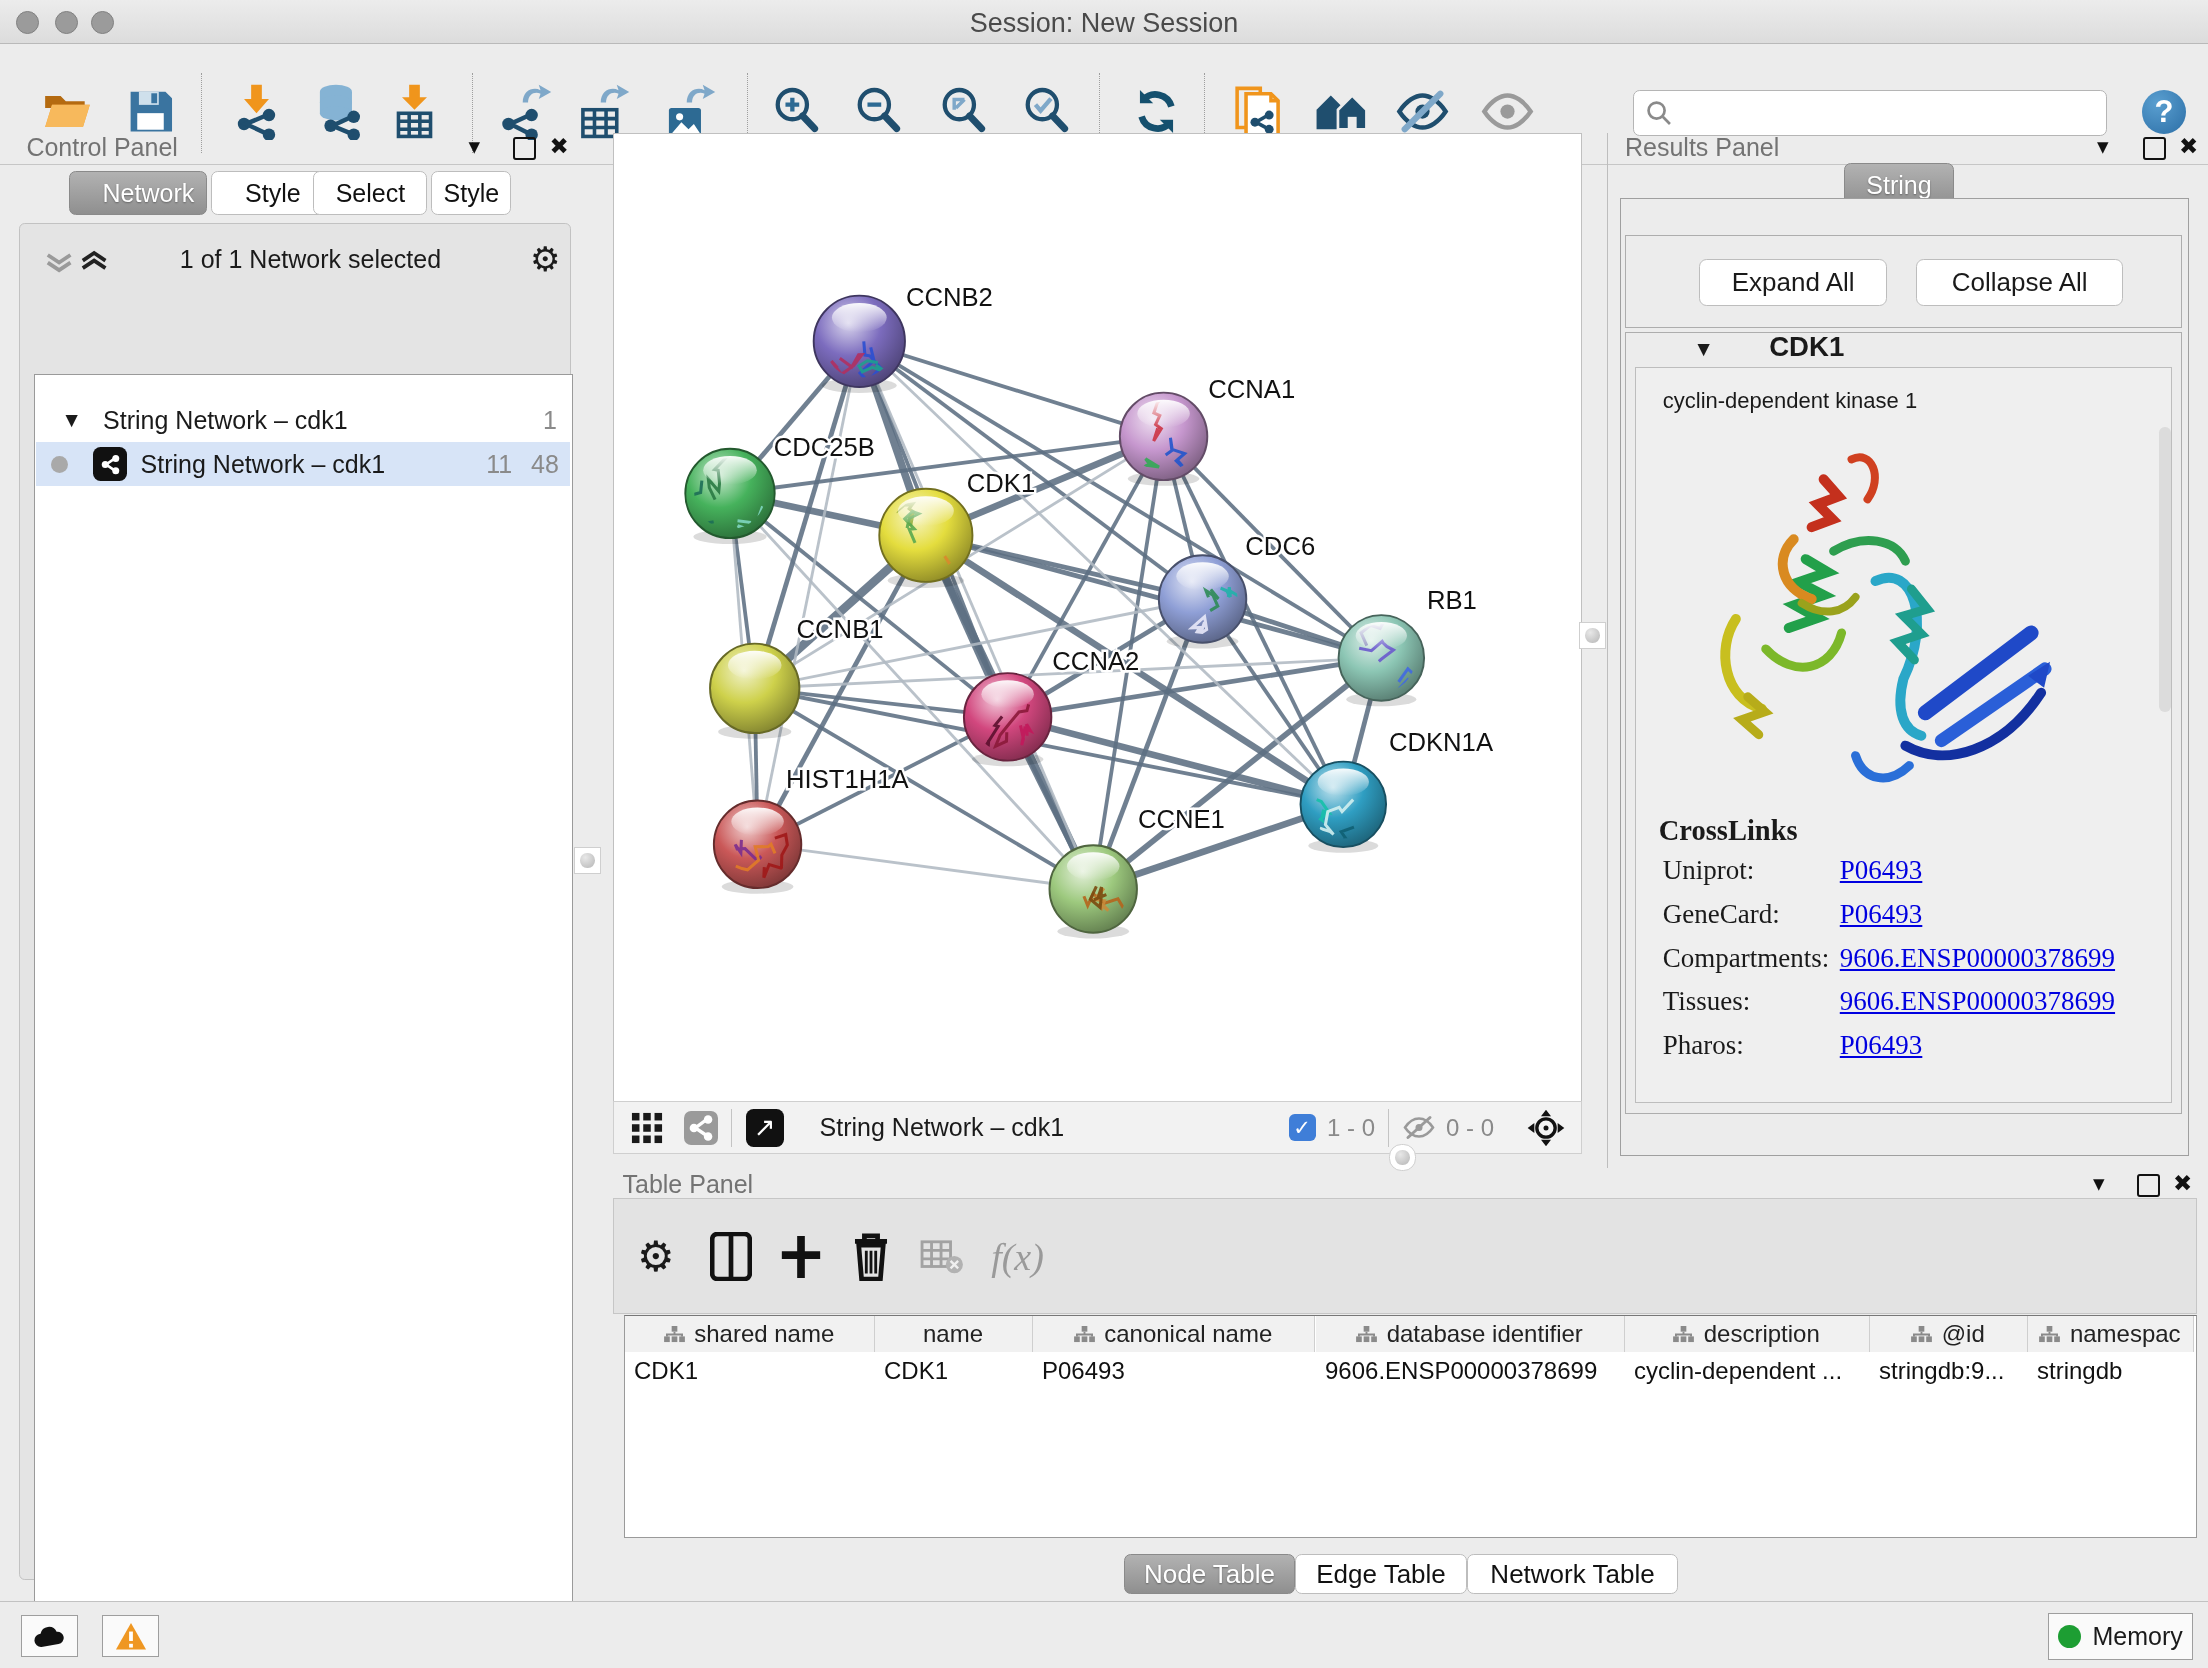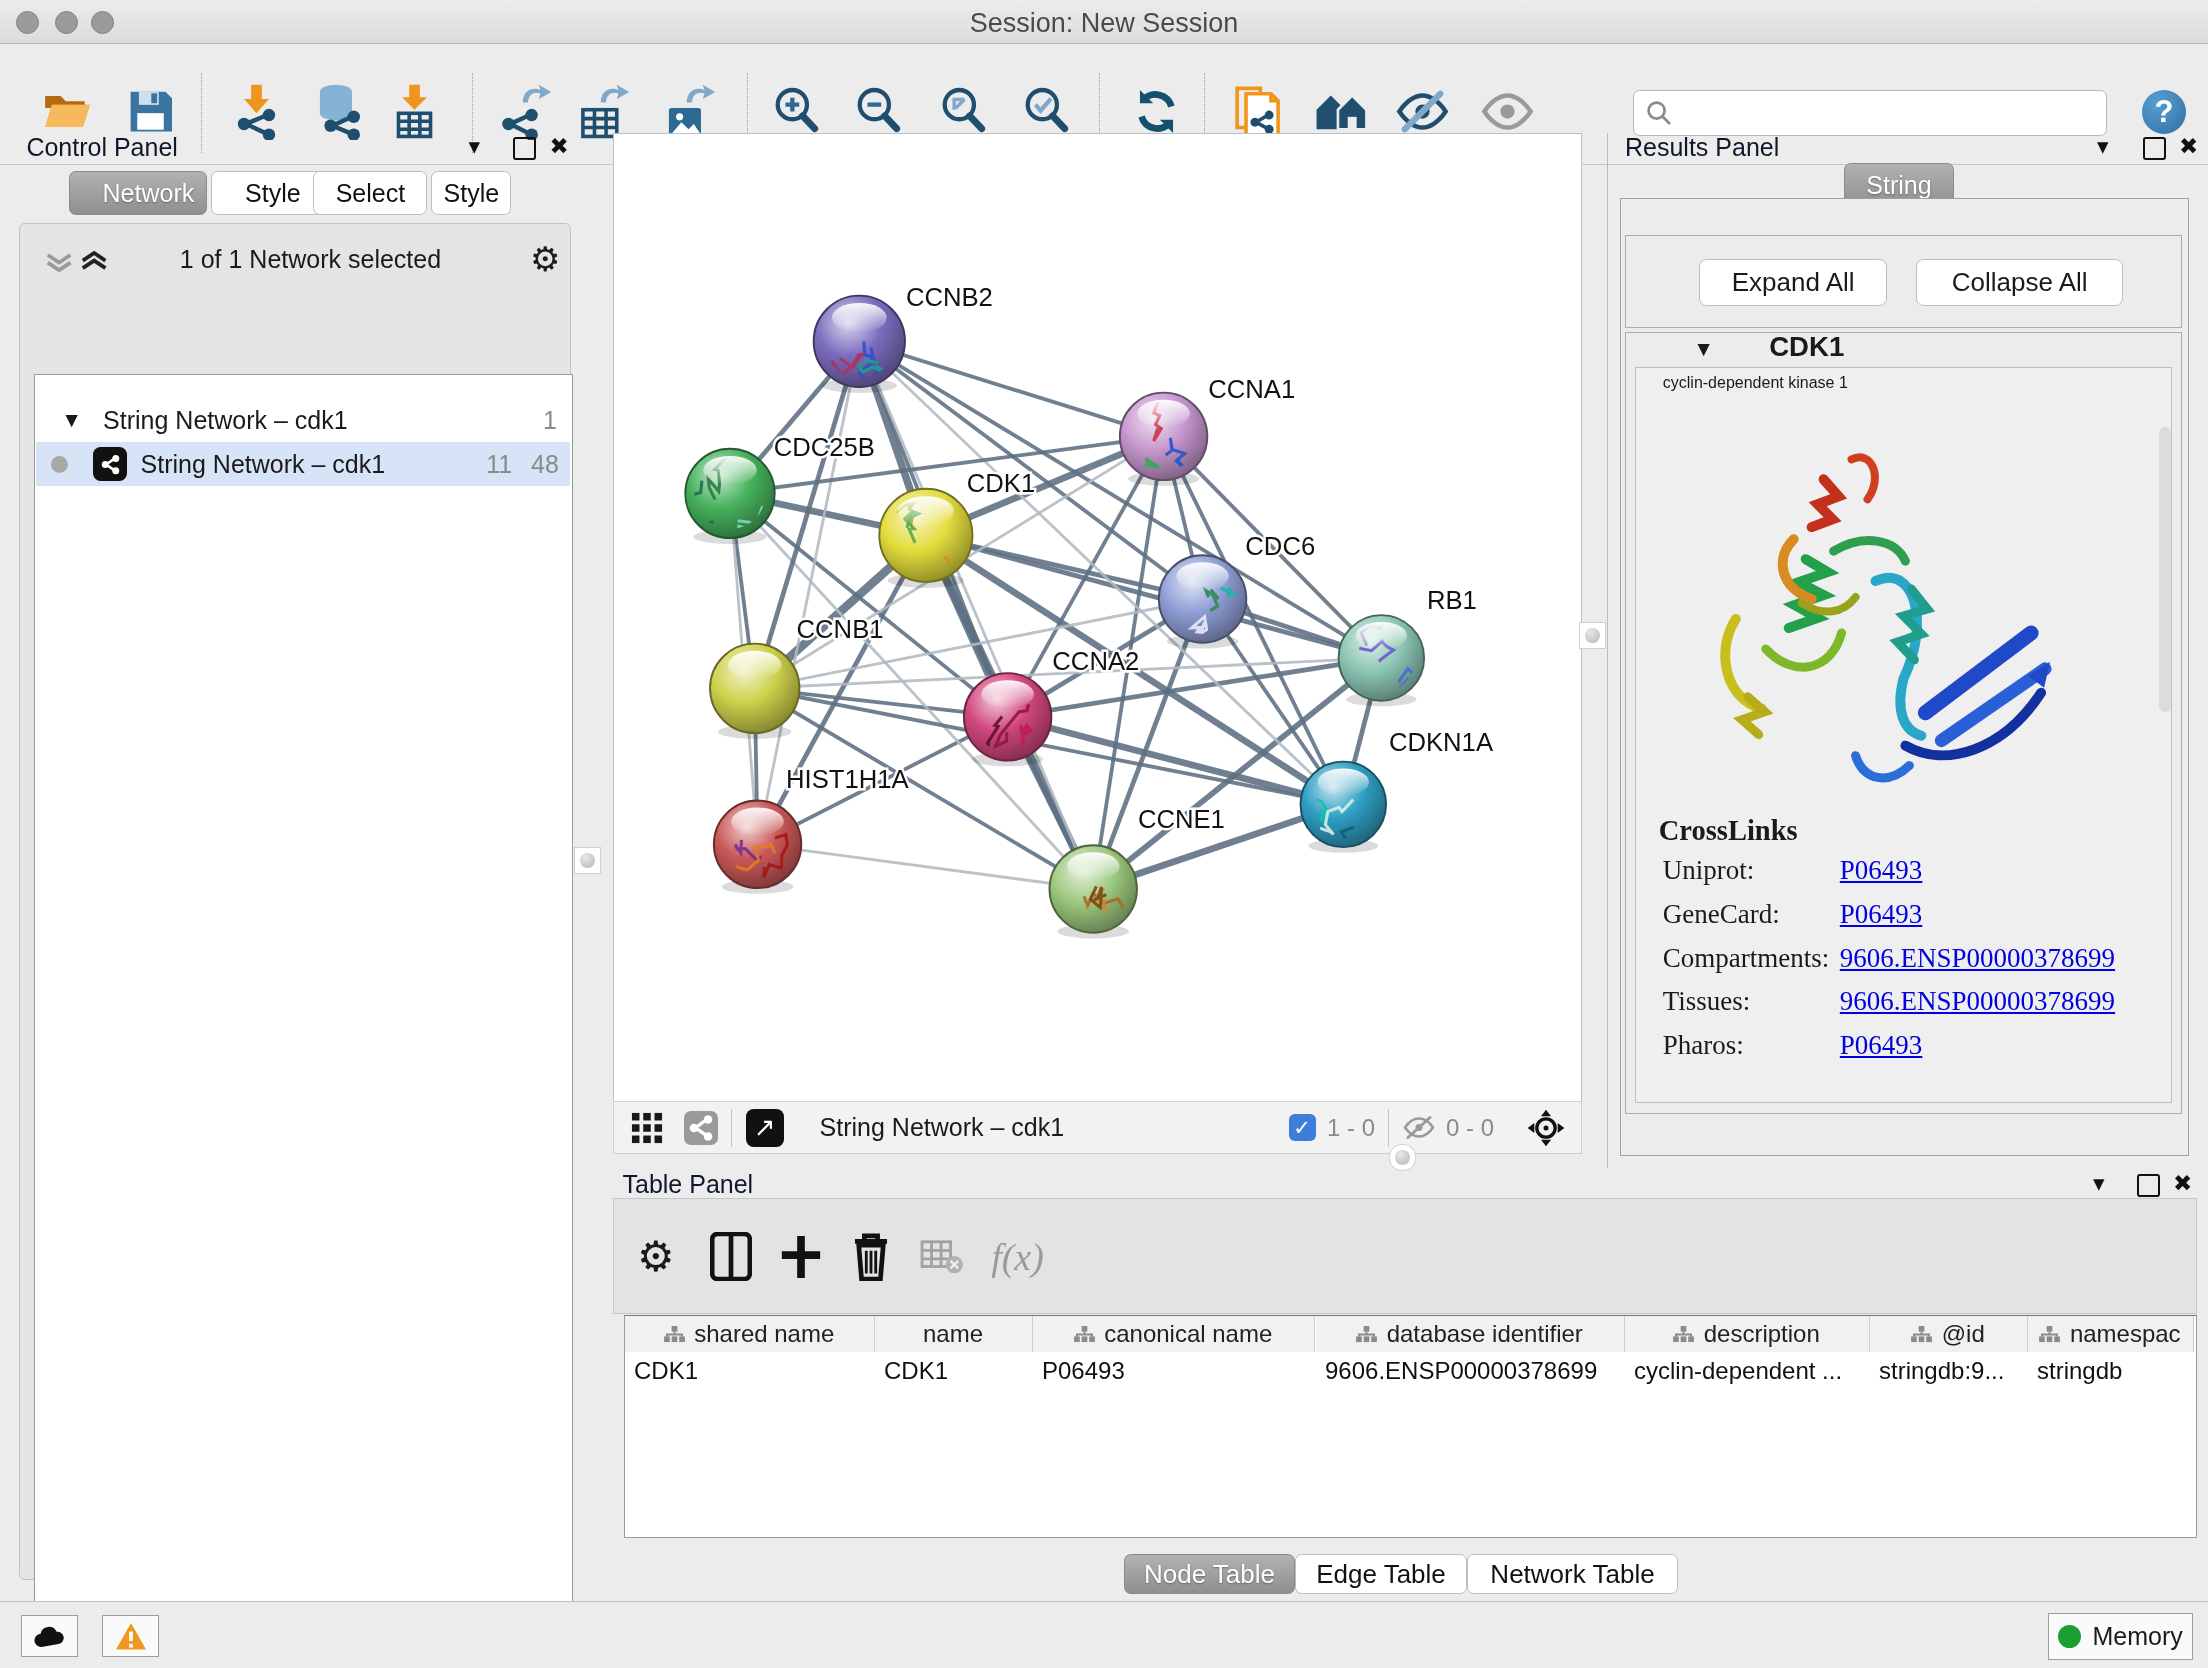--- a/index.html
+++ b/index.html
@@ -15,21 +15,21 @@
   #toolbar{left:0;top:44px;width:2208px;height:120px;background:#ececec;border-bottom:1px solid #c6c6c6;}
   .tbtn{top:37px;width:61px;height:61px;display:flex;align-items:center;justify-content:center;}
   .tsep{top:28.5px;width:0;height:80px;border-left:1.9px dotted #9e9e9e;}
   #search-field{left:1633px;top:46px;width:474px;height:46px;background:#fff;border:1px solid #b5b5b5;
     border-radius:6.7px;display:flex;align-items:center;padding-left:11.4px;box-sizing:border-box;}
   #search-input{border:none;outline:none;font-size:24px;width:418px;background:transparent;}
   #help-btn{left:2142px;top:76px;width:44px;height:44px;border-radius:50%;
     background:radial-gradient(circle at 35% 30%,#5a9fd0,#2b6ea6);color:#fff;font-size:31px;font-weight:bold;
     display:flex;align-items:center;justify-content:center;transform:translateY(-22px);}
   
-  .panel-title{font-size:25px;color:#0f172a;}
+  .panel-title{font-size:25px;color:#737373;}
   .win-ctl{font-size:23px;color:#111;line-height:23px;}
   .float-box{width:19px;height:19px;border:2.9px solid #111;border-radius:2.9px;display:inline-block;}
   .tab{height:44px;border:1px solid #bdbdbd;background:#fff;border-radius:6.7px;display:flex;
        align-items:center;justify-content:center;font-size:25px;color:#111;box-sizing:border-box;}
   .tab.sel{background:linear-gradient(#b2b2b2,#8f8f8f);color:#fff;border-color:#8a8a8a;
        text-shadow:0 1px 1.9px rgba(0,0,0,.35);}
   
   #control-panel{left:11.4px;top:133px;width:559px;height:1446px;}
   #cp-box{left:7.6px;top:90px;width:550px;height:1355px;background:#e4e4e4;border:1px solid #c2c2c2;border-radius:5.7px;}
   #cp-list{left:14.3px;top:150px;width:537px;height:1293px;background:#fff;border:1px solid #9a9a9a;}
@@ -620,21 +620,21 @@
     <div class="abs tab sel" style="left:236px;top:30px;width:110px">String</div>
     <div id="rp-outer" class="abs">
       <div id="rp-btnbox" class="abs">
         <div class="abs rp-btn" style="left:73px;width:186px">Expand All</div>
         <div class="abs rp-btn" style="left:290px;width:205px">Collapse All</div>
       </div>
       <div id="rp-entry" class="abs">
         <span class="abs" style="left:67px;top:3.8px;font-size:21px">▼</span>
         <span class="abs" style="left:143px;top:-1.9px;font-size:27.6px;font-weight:bold">CDK1</span>
         <div id="rp-desc-box" class="abs">
-          <span class="abs" style="left:27px;top:6px;font-size:16px">cyclin-dependent kinase 1</span>
+          <span class="abs" style="left:27px;top:20px;font-size:22px">cyclin-dependent kinase 1</span>
           <svg class="abs" style="left:38px;top:53px" width="399" height="380" viewBox="0 0 400 380">
             <g fill="none" stroke-linecap="round">
               <path d="M252 292 L358 212" stroke="#1f49c8" stroke-width="15"></path>
               <path d="M268 320 L372 248" stroke="#2a5fd8" stroke-width="13"></path>
               <path d="M355 255 l22-14 -6 26z" fill="#1f49c8" stroke="none"></path>
               <path d="M232 325 C272 348 330 330 368 272" stroke="#1330a0" stroke-width="10"></path>
               <path d="M236 345 C215 365 190 360 182 335" stroke="#2a6fd8" stroke-width="9"></path>
               <path d="M202 160 C240 142 258 200 230 258 C222 290 230 310 248 315" stroke="#2aa7c8" stroke-width="10"></path>
               <path d="M238 168 l16 20 -24 7 18 18 -24 8 17 18" stroke="#1f9e8e" stroke-width="9"></path>
               <path d="M132 138 l22 13 -29 10 25 13 -29 10 23 13 -29 10" stroke="#22a04a" stroke-width="10"></path>

